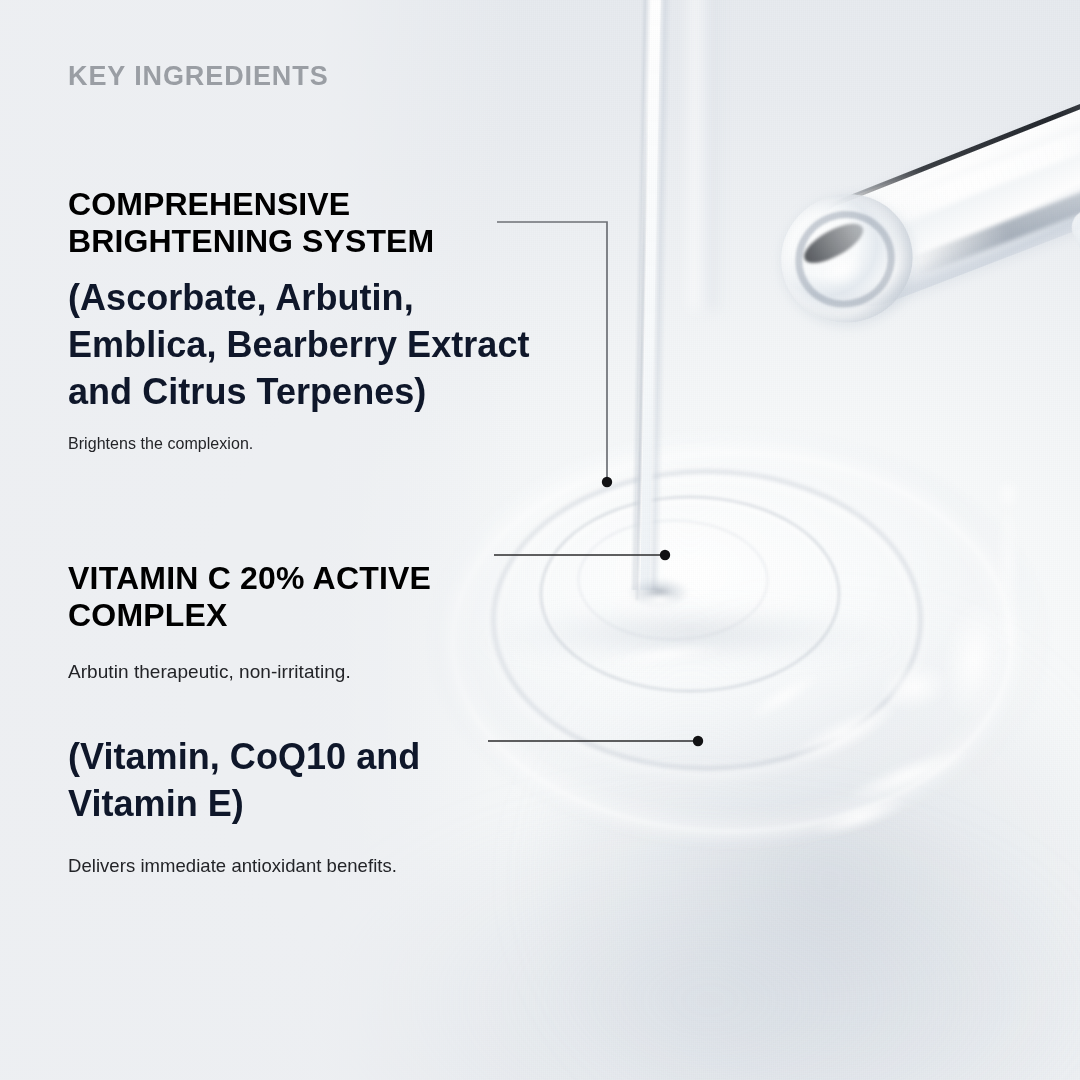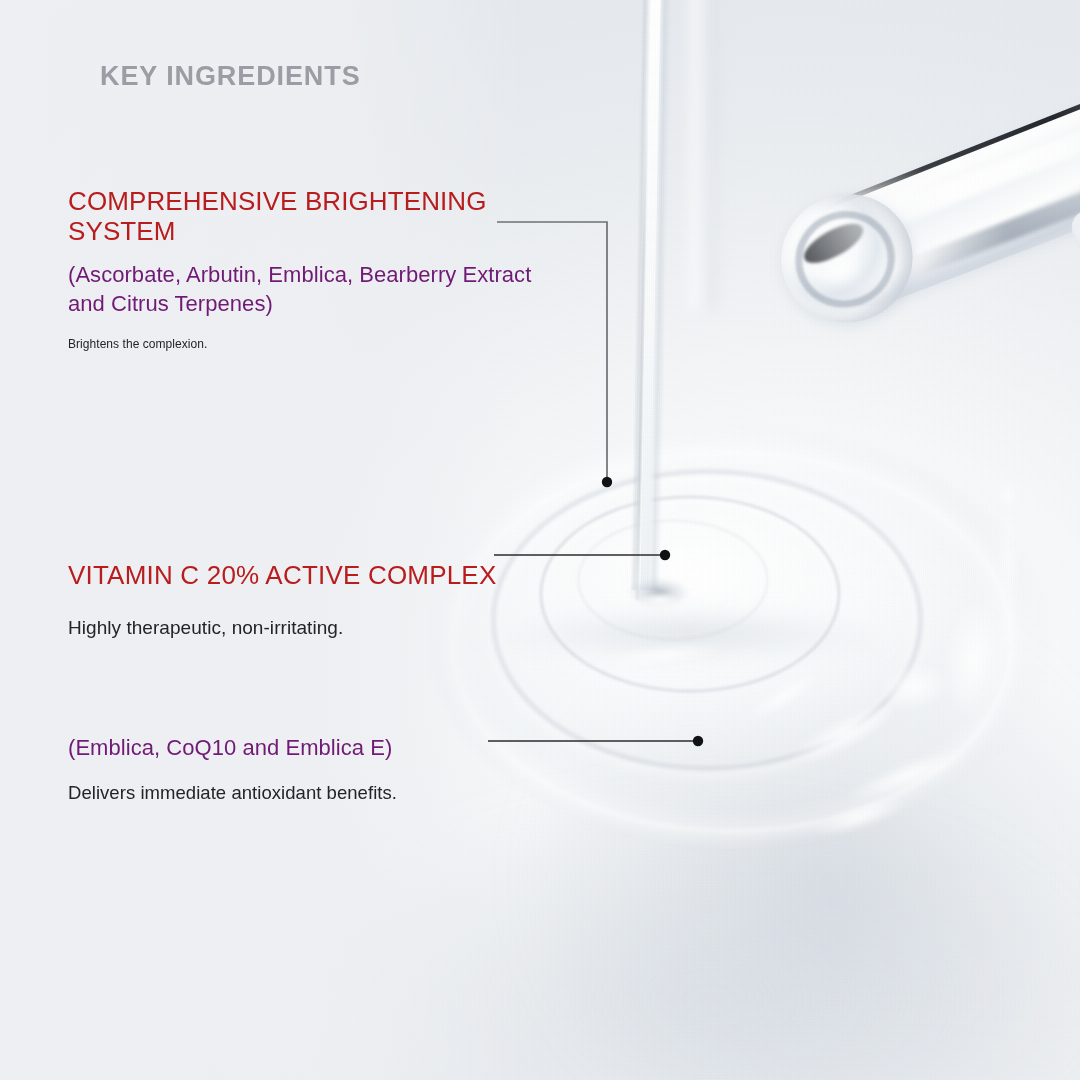--- a/index.html
+++ b/index.html
@@ -275,47 +275,46 @@
   .content {
     position:absolute; left:68px; top:0; width:470px; height:1080px;
   }
 
   .eyebrow {
     position:absolute; top:62px; left:0;
     font-size:27px; font-weight:700; letter-spacing:.9px;
     color:#9a9ea4;
     text-transform:uppercase;
     line-height:1.1;
-    margin-left:32px;
   }
 
   .block { position:absolute; left:0; width:470px; }
   .block.b1 { top:186px; }
   .block.b2 { top:518px; }
   .block.b3 { top:722px; }
 
   .i-title {
-    font-size:26px; font-weight:400; letter-spacing:.1px;
-    color:#b91c1c; text-transform:uppercase;
+    font-size:32px; font-weight:700; letter-spacing:.1px;
+    color:#000000; text-transform:uppercase;
     line-height:1.16;
   }
   .i-sub {
     margin-top:15px;
-    font-size:22px; font-weight:400; letter-spacing:.05px;
-    color:#701a75;
+    font-size:36px; font-weight:700; letter-spacing:.05px;
+    color:#0f172a;
     line-height:1.30;
   }
   .i-desc {
     margin-top:17px;
-    font-size:12px; font-weight:400; letter-spacing:.05px;
+    font-size:16px; font-weight:400; letter-spacing:.05px;
     color:#232428;
     line-height:1.35;
   }
   .block.b2 .i-desc { margin-top:25px; font-size:19px; }
-  .block.b3 .i-desc { margin-top:18px; font-size:18.5px; }
+  .block.b3 .i-desc { margin-top:26px; font-size:18.5px; }
   .block.b3 .i-sub  { margin-top:12px; }
   .block.b2 .i-title { letter-spacing:.2px;margin-top:42px; }
 </style>
 </head>
 <body>
 
 <div class="canvas">
 
   <div class="photo">
     <div class="bg-base"></div>
@@ -379,22 +378,22 @@
     <div class="eyebrow">KEY INGREDIENTS</div>
 
     <div class="block b1">
       <div class="i-title">COMPREHENSIVE BRIGHTENING SYSTEM</div>
       <div class="i-sub">(Ascorbate, Arbutin, Emblica, Bearberry Extract and Citrus Terpenes)</div>
       <div class="i-desc">Brightens the complexion.</div>
     </div>
 
     <div class="block b2">
       <div class="i-title">VITAMIN C 20% ACTIVE COMPLEX</div>
-      <div class="i-desc">Highly therapeutic, non-irritating.</div>
+      <div class="i-desc">Arbutin therapeutic, non-irritating.</div>
     </div>
 
     <div class="block b3">
-      <div class="i-sub">(Emblica, CoQ10 and Emblica E)</div>
+      <div class="i-sub">(Vitamin, CoQ10 and Vitamin E)</div>
       <div class="i-desc">Delivers immediate antioxidant benefits.</div>
     </div>
 
   </div>
 </div>
 
 </body></html>

